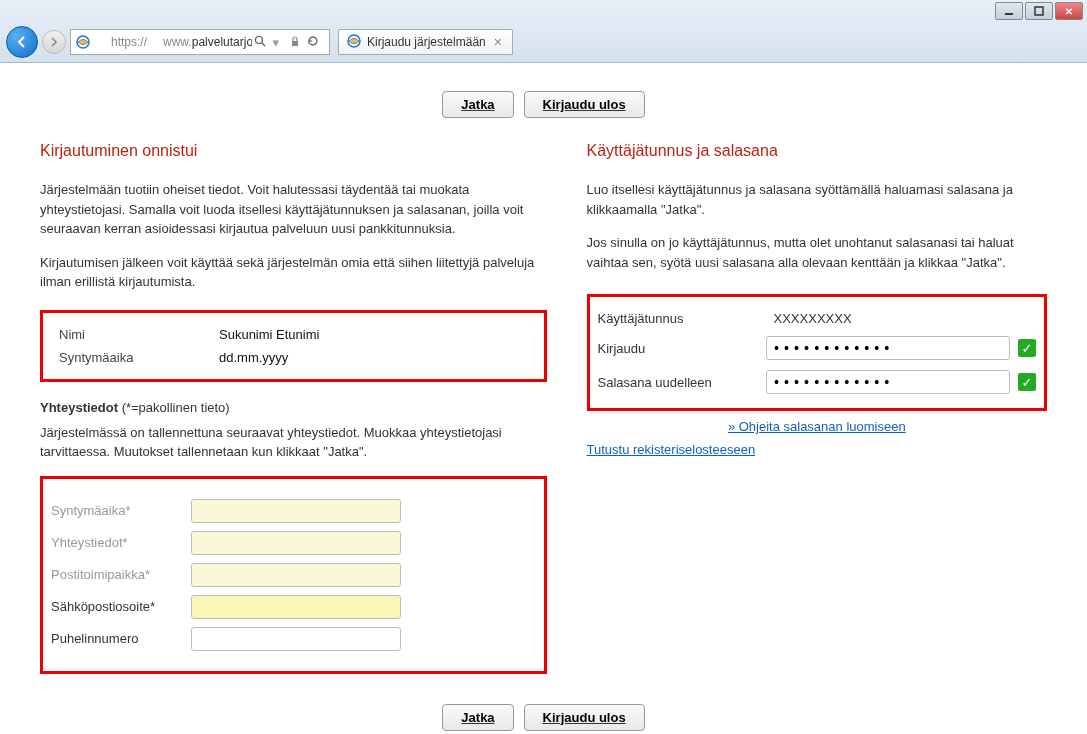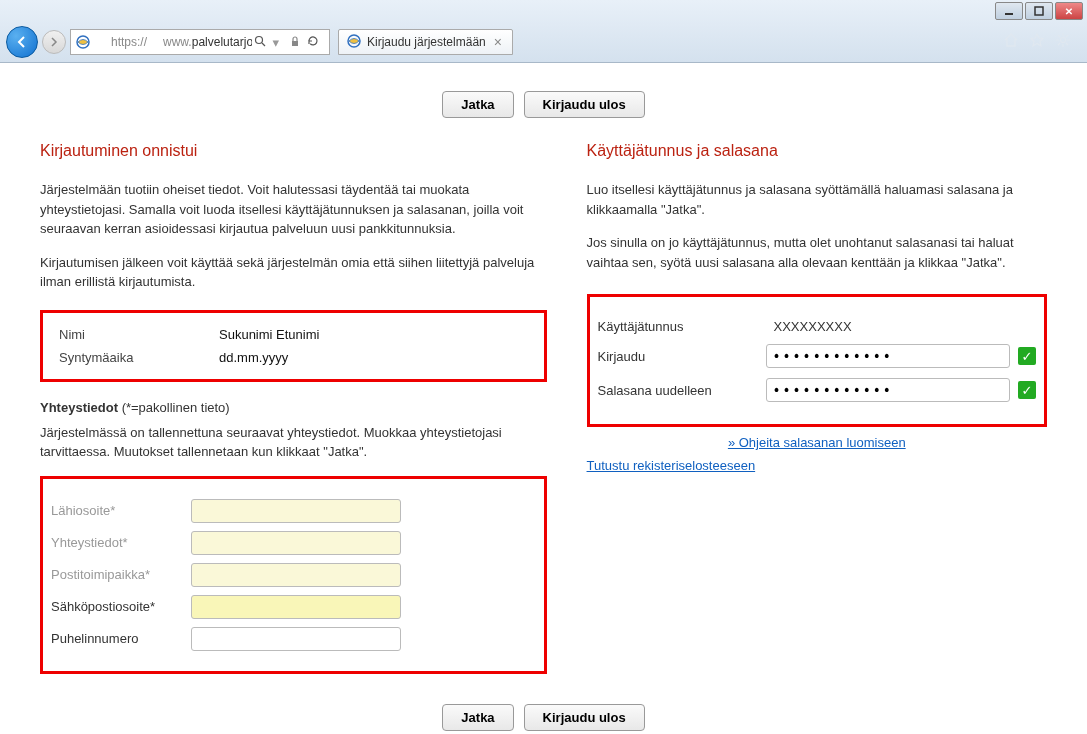--- a/index.html
+++ b/index.html
@@ -25,21 +25,21 @@
     .url-tools { display: flex; gap: 6px; padding: 0 6px; color: #555; }
     .tab-strip { display: flex; align-items: center; margin-left: 4px; }
     .tab { display: flex; align-items: center; background: linear-gradient(to bottom, #fff, #eef2f6); border: 1px solid #aaa; border-radius: 2px 2px 0 0; padding: 4px 8px; gap: 6px; height: 26px; max-width: 220px; }
     .tab-icon { color: #3070c0; font-size: 12px; }
     .tab-title { font-size: 12px; overflow: hidden; white-space: nowrap; text-overflow: ellipsis; }
     .tab-close { color: #888; font-size: 14px; padding: 0 2px; cursor: pointer; }
     .right-tools { margin-left: auto; display: flex; gap: 10px; color: #d8e0e8; padding-right: 10px; font-size: 16px; }
     
     
     .page { padding: 20px 40px; display: flex; flex-direction: column; }
-    .top-buttons, .bottom-buttons { display: flex; justify-content: center; gap: 10px; margin: 8px 0 24px 0; }
+    .top-buttons, .bottom-buttons { display: flex; justify-content: center; gap: 10px; margin: 8px 0 24px 0; text-decoration: underline; }
     .btn { background: linear-gradient(to bottom, #fafafa, #e8e8e8); border: 1px solid #999; border-radius: 4px; padding: 5px 18px; font-size: 13px; font-weight: bold; cursor: pointer; }
     
     .cols { display: flex; gap: 40px; }
     .col-left { flex: 1.1; }
     .col-right { flex: 1; }
     
     h2 { font-size: 16px; font-weight: normal; color: #b21; margin-bottom: 20px; }
     p { line-height: 1.5; margin-bottom: 14px; color: #333; }
     
     .info-box { border: 3px solid #e00; padding: 10px 16px; margin: 18px 0; }
@@ -51,21 +51,21 @@
     .section-title .req { font-weight: normal; }
     
     .contact-box { border: 3px solid #e00; padding: 12px 8px; margin-top: 10px; }
     .field-row { display: flex; align-items: center; margin: 8px 0; }
     .field-label { width: 140px; color: #999; }
     .field-label.dark { color: #333; }
     .txt-input { width: 210px; height: 24px; border: 1px solid #bbb; border-radius: 3px; padding: 2px 6px; background: #fff; }
     .txt-input.yellow { background: #faf8d8; }
     .txt-input.yellow-strong { background: #f9f6b8; }
     
-    .cred-box { border: 3px solid #e00; padding: 12px 8px; margin-top: 22px; }
+    .cred-box { border: 3px solid #e00; padding: 4px 8px; margin-top: 22px; }
     .cred-row { display: flex; align-items: center; margin: 10px 0; gap: 8px; }
     .cred-label { width: 160px; color: #333; }
     .cred-value { color: #333; padding-left: 8px; }
     .pw-input { flex: 1; height: 24px; border: 1px solid #bbb; border-radius: 3px; padding: 2px 6px; font-family: monospace; letter-spacing: 2px; }
     .check { width: 18px; height: 18px; background: #2a2; color: #fff; display: flex; align-items: center; justify-content: center; font-size: 13px; border-radius: 2px; }
     
     .link-row { text-align: center; margin: 8px 0; }
     .link { color: #1060c0; text-decoration: underline; cursor: pointer; }
     .link-left { text-align: left; margin-top: 6px; }
   </style>
@@ -187,21 +187,21 @@
         </div>
       </div>
 
       <div class="section-title">
         <span>Yhteystiedot</span><span class="req"> (*=pakollinen tieto)</span>
       </div>
       <p>Järjestelmässä on tallennettuna seuraavat yhteystiedot. Muokkaa yhteystietojasi tarvittaessa. Muutokset tallennetaan kun klikkaat "Jatka".</p>
 
       <div class="contact-box">
         <div class="field-row">
-          <div class="field-label">Lähiosoite*</div>
+          <div class="field-label">Syntymäaika*</div>
           <input class="txt-input yellow" type="text" style="">
         </div>
         <div class="field-row">
           <div class="field-label">Yhteystiedot*</div>
           <input class="txt-input yellow" type="text" style="">
         </div>
         <div class="field-row">
           <div class="field-label">Postitoimipaikka*</div>
           <input class="txt-input yellow" type="text" style="">
         </div>

